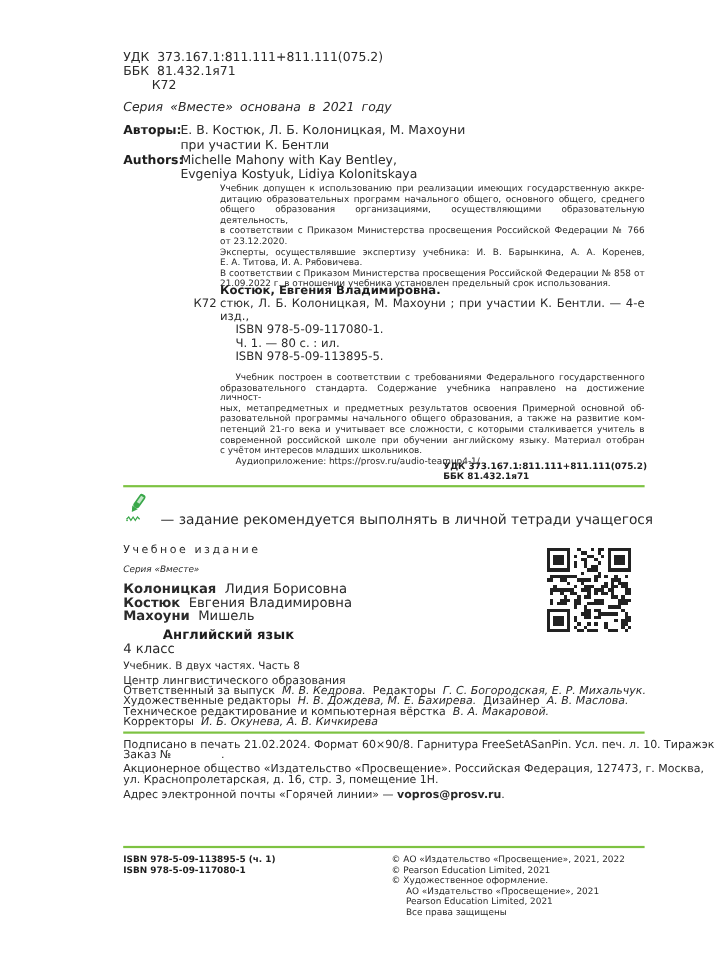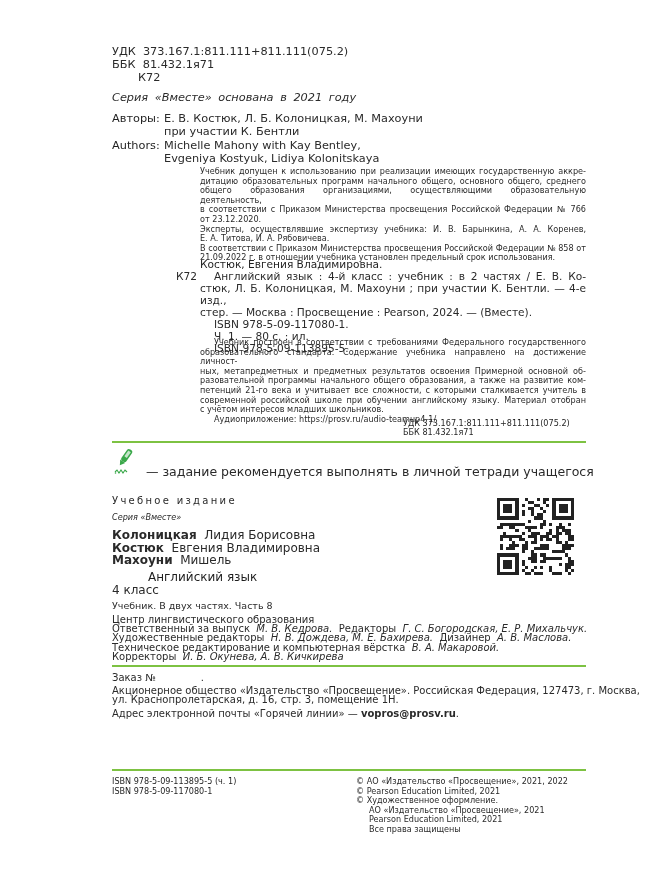--- a/index.html
+++ b/index.html
@@ -3,21 +3,21 @@
 <meta charset="utf-8">
 <style>
   * { margin:0; padding:0; box-sizing:border-box; }
   html, body { width:650px; height:877px; background:#fff; overflow:hidden; }
   body { position:relative; font-family:"DejaVu Sans", sans-serif; color:#2a2a2a; }
   .abs { position:absolute; white-space:nowrap; }
   .f12 { font-size:11.3px; line-height:13px; }
   .f11 { font-size:10.6px; line-height:12px; }
   .f8 { font-size:8.1px; line-height:9.6px; }
   .f75 { font-size:10px; line-height:9.2px; }
-  .bold { font-weight:normal; color:#1e1e1e; }
+  .bold { font-weight:bold; color:#1e1e1e; }
   .ital { font-style:italic; }
   .green-rule { position:absolute; left:112px; width:474px; height:2px; background:#7dc242; }
   .line { display:block; }
   .justify { text-align:justify; text-align-last:justify; display:block; }
   .ind { padding-left:14px; }
 </style>
 </head>
 <body>
 
 <div class="abs f12" style="left:112px;top:45px;">
@@ -48,23 +48,21 @@
   <span class="line">от 23.12.2020.</span>
   <span class="justify">Эксперты, осуществлявшие экспертизу учебника: И. В. Барынкина, А. А. Коренев,</span>
   <span class="line">Е. А. Титова, И. А. Рябовичева.</span>
   <span class="justify">В соответствии с Приказом Министерства просвещения Российской Федерации № 858 от</span>
   <span class="line">21.09.2022 г. в отношении учебника установлен предельный срок использования.</span>
 </div>
 
 <div class="abs f11 bold" style="left:200px;top:258px;">Костюк,  Евгения  Владимировна.</div>
 <div class="abs f11" style="left:176px;top:270px;">К72</div>
 <div class="abs f11" style="left:200px;top:270px;width:386px;white-space:normal;">
-  <span class="justify ind">Английский язык : 4-й класс : учебник : в 2 частях / Е. В. Ко-</span>
   <span class="justify">стюк, Л. Б. Колоницкая, М. Махоуни ; при участии К. Бентли. — 4-е изд.,</span>
-  <span class="line">стер. — Москва : Просвещение : Pearson, 2024. — (Вместе).</span>
   <span class="line ind">ISBN  978-5-09-117080-1.</span>
   <span class="line ind">Ч.  1.  —  80  с.  :  ил.</span>
   <span class="line ind">ISBN  978-5-09-113895-5.</span>
 </div>
 
 <div class="abs f8" style="left:200px;top:338px;width:386px;white-space:normal;">
   <span class="justify ind">Учебник построен в соответствии с требованиями Федерального государственного</span>
   <span class="justify">образовательного стандарта. Содержание учебника направлено на достижение личност-</span>
   <span class="justify">ных, метапредметных и предметных результатов освоения Примерной основной об-</span>
   <span class="justify">разовательной программы начального общего образования, а также на развитие ком-</span>
@@ -317,20 +315,24 @@
       <rect x="20" y="2" width="3" height="3" fill="#222"></rect>
       <rect x="0" y="18" width="7" height="7" fill="#222"></rect>
       <rect x="1" y="19" width="5" height="5" fill="#fff"></rect>
       <rect x="2" y="20" width="3" height="3" fill="#222"></rect>
     </svg>
 </div>
 
 <div class="green-rule" style="top:665px;"></div>
 
 <div class="abs f75" style="left:112px;top:673px;width:474px;">
+  <div style="display:flex;justify-content:space-between;">
+    <span>Подписано в печать 21.02.2024. Формат 60×90/8. Гарнитура FreeSetASanPin. Усл. печ. л. 10. Тираж</span>
+    <span>экз.</span>
+  </div>
   <div>
     <span>Заказ №</span>
     <span style="margin-left:42px;">.</span>
   </div>
   <div style="margin-top:4px;">Акционерное общество «Издательство «Просвещение». Российская Федерация, 127473, г. Москва,</div>
   <div>ул. Краснопролетарская, д. 16, стр. 3, помещение 1Н.</div>
   <div style="margin-top:4px;">
     <span>Адрес электронной почты «Горячей линии» — </span><b>vopros@prosv.ru</b><span>.</span>
   </div>
 </div>

